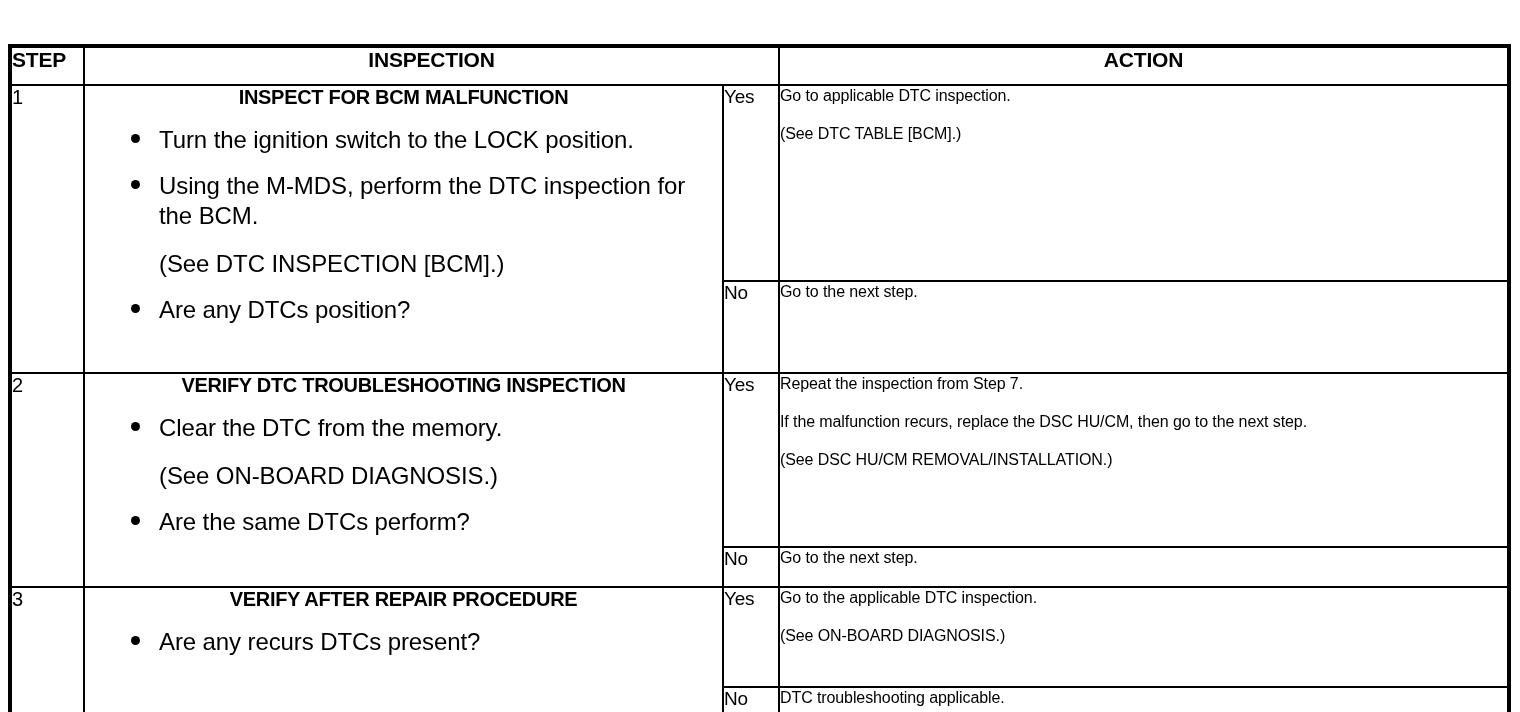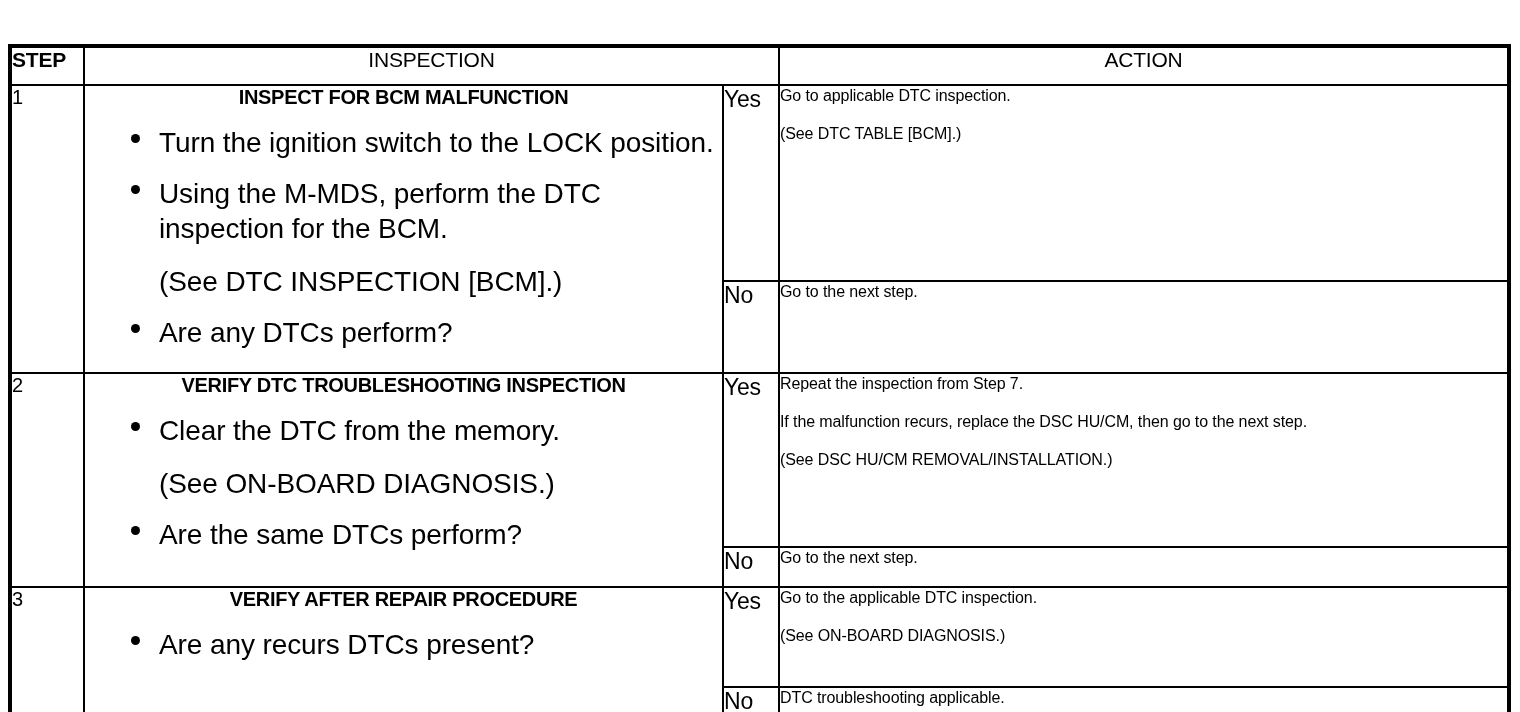--- a/index.html
+++ b/index.html
@@ -59,21 +59,21 @@
   }
   .hdr-step {
     font-size: 21px;
     font-weight: bold;
     text-align: left;
     padding: 3px 0 0 6px;
     letter-spacing: -0.2px;
   }
   .hdr-center {
     font-size: 21px;
-    font-weight: normal;
+    font-weight: bold;
     text-align: center;
     padding: 3px 0 0 0;
     letter-spacing: -0.2px;
   }
 
   
   .step-num {
     font-size: 20px;
     padding: 5px 0 0 6px;
     line-height: 1.1;
@@ -92,43 +92,43 @@
     white-space: nowrap;
     text-align: center;
   }
   ul.insp-list {
     list-style: none;
     margin: 0;
     padding: 0;
   }
   ul.insp-list li {
     position: relative;
-    font-size: 28px;
+    font-size: 24px;
     line-height: 1.25;
-    padding: 0 4px 0 74px;
+    padding: 0 13px 0 74px;
     margin: 16px 0 0 0;
     letter-spacing: -0.1px;
   }
   ul.insp-list li.has-bullet::before {
     content: "";
     position: absolute;
     left: 46px;
     top: 9px;
     width: 9px;
     height: 9px;
     background: #000;
     border-radius: 50%;
   }
   ul.insp-list li.note {
     margin-top: 18px;
   }
 
   
   .yn-cell {
-    font-size: 23px;
+    font-size: 19px;
     padding: 7px 0 0 5px;
     line-height: 1.2;
     letter-spacing: -0.2px;
     border-radius: 23px;
   }
 
   
   .action-cell {
     padding: 7px 8px 8px 8px;
   }
@@ -162,21 +162,21 @@
     </thead>
     <tbody id="table-body">
         <tr style="height: 196px;">
           <td class="step-num" rowspan="2">1</td>
           <td class="insp-cell" rowspan="2">
             <div class="insp-title">INSPECT FOR BCM MALFUNCTION</div>
             <ul class="insp-list">
               <li class="has-bullet">Turn the ignition switch to the LOCK position.</li>
               <li class="has-bullet">Using the M-MDS, perform the DTC inspection for the BCM.</li>
               <li class="note">(See DTC INSPECTION [BCM].)</li>
-              <li class="has-bullet">Are any DTCs perform?</li>
+              <li class="has-bullet">Are any DTCs position?</li>
             </ul>
           </td>
           <td class="yn-cell">Yes</td>
           <td class="action-cell">
             <div class="action-line">Go to applicable DTC inspection.</div>
             <div class="action-line">(See DTC TABLE [BCM].)</div>
           </td>
         </tr>
         <tr style="height: 92px;">
           <td class="yn-cell">No</td>

